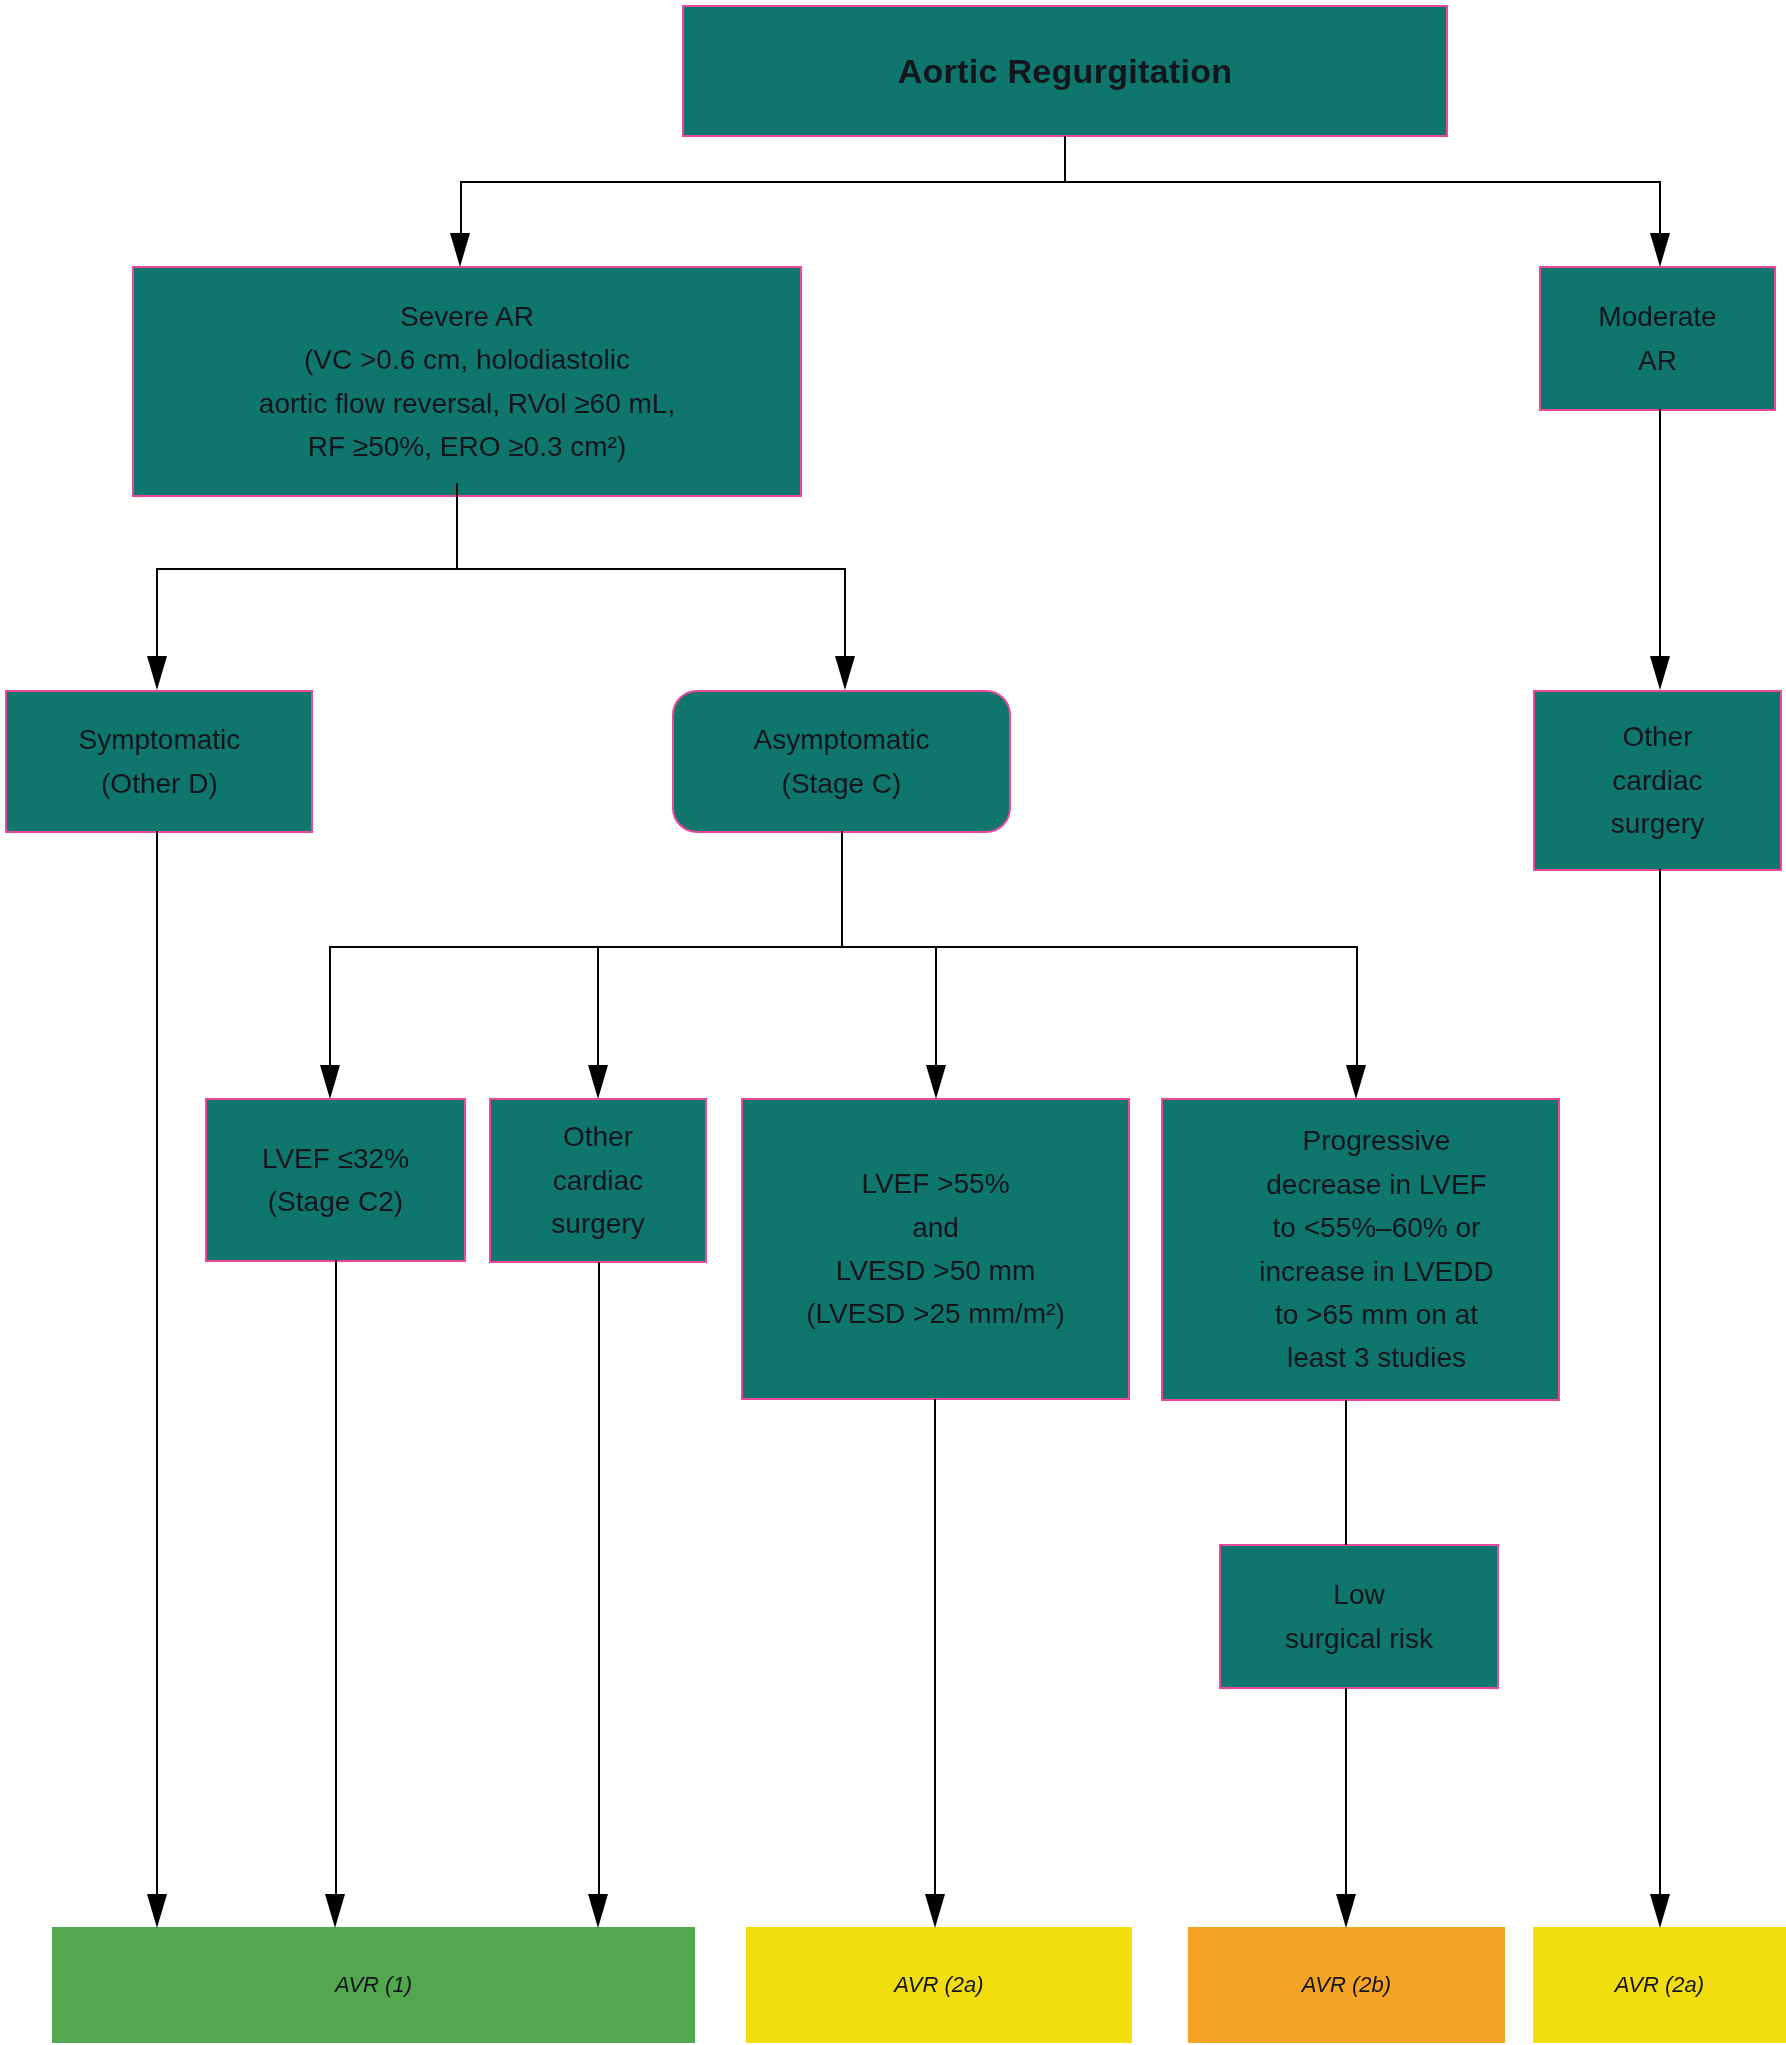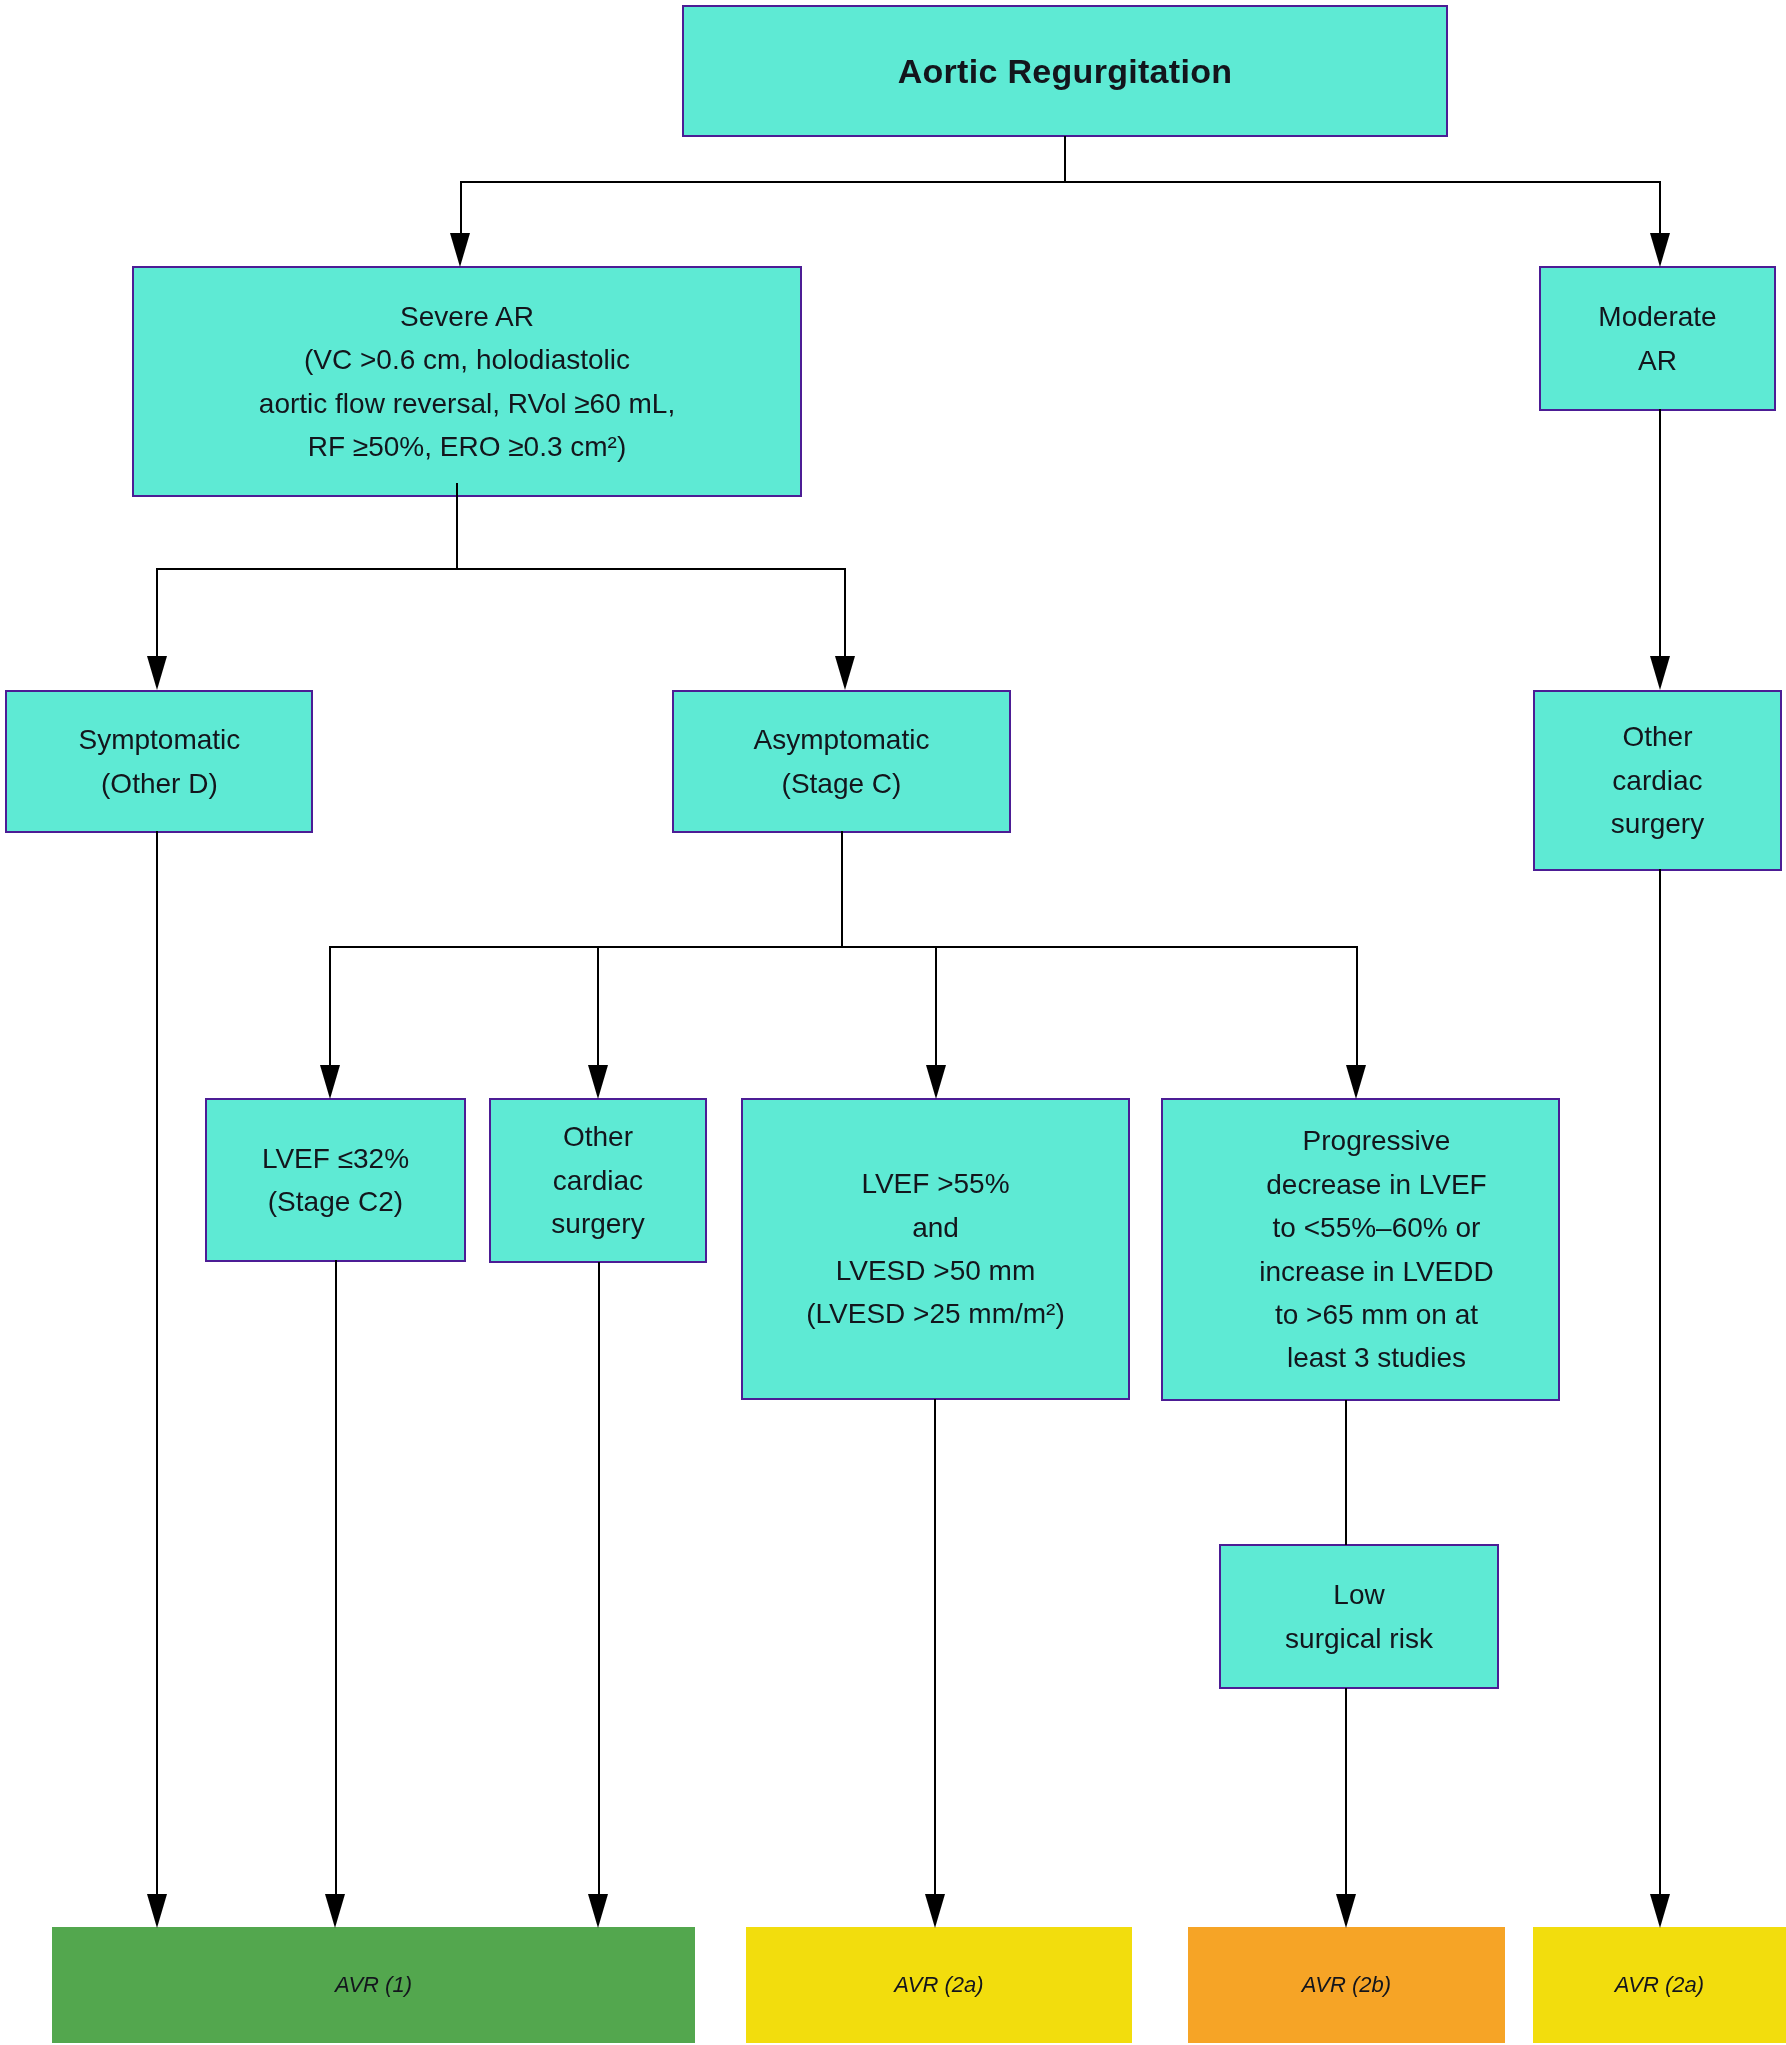--- a/index.html
+++ b/index.html
@@ -12,22 +12,22 @@
     width: 1786px;
     height: 2046px;
     background: #ffffff;
     font-family: "Liberation Sans", sans-serif;
     color: #13151c;
     overflow: hidden;
   }
   .box {
     position: absolute;
     box-sizing: border-box;
-    border: 2px solid #4c1d95;
-    background: #5eead4;
+    border: 2px solid #ec4899;
+    background: #0f766e;
     display: flex;
     align-items: center;
     justify-content: center;
     text-align: center;
     white-space: pre-line;
     font-size: 28px;
     line-height: 1.55;
   }
   .title-box {
     border-width: 2.7px;
@@ -71,21 +71,21 @@
 (VC &gt;0.6 cm, holodiastolic
 aortic flow reversal, RVol ≥60 mL,
 RF ≥50%, ERO ≥0.3 cm²)</div>
 
   <div class="box" style="left:1539px; top:266px; width:237px; height:145px;">Moderate
 AR</div>
 
   <div class="box" style="left:5.4px; top:690px; width:308px; height:143px;">Symptomatic
 (Other D)</div>
 
-  <div class="box" style="left:672px; top:690px; width:339px; height:143px;">Asymptomatic
+  <div class="box" style="left:672px; top:690px; width:339px; height:143px;border-radius:25px;">Asymptomatic
 (Stage C)</div>
 
   <div class="box" style="left:1533px; top:690px; width:249px; height:181px;">Other
 cardiac
 surgery</div>
 
   <div class="box" style="left:205px; top:1098px; width:261px; height:164px;">LVEF ≤32%
 (Stage C2)</div>
 
   <div class="box" style="left:489px; top:1098px; width:218px; height:165px;">Other

